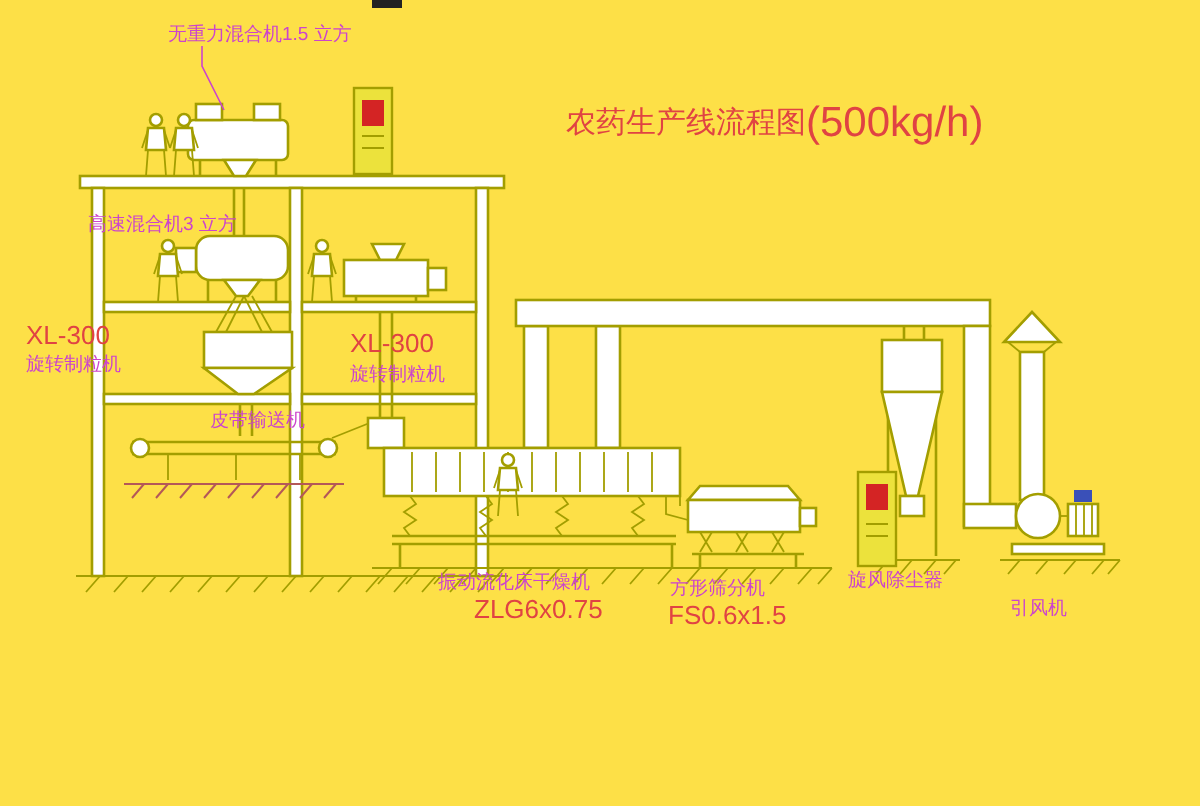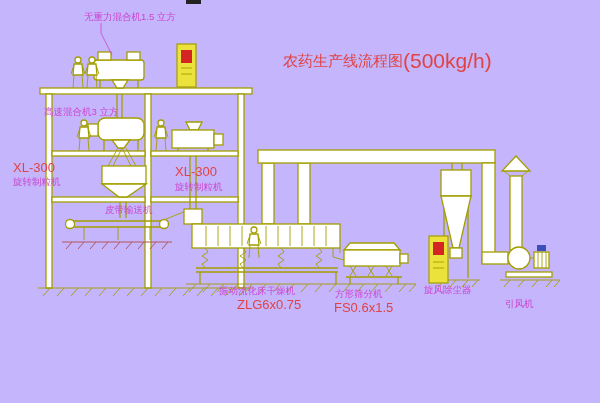--- a/index.html
+++ b/index.html
@@ -1,16 +1,16 @@
 <!DOCTYPE html>
 <html><head>
 <meta charset="utf-8">
 <style>
   html,body{margin:0;padding:0;background:#ffffff;}
-  .canvas{position:relative;width:600px;height:403px;background:#c4b5fd;overflow:hidden;
+  .canvas{position:relative;width:600px;height:403px;background:#fde047;overflow:hidden;
           font-family:"Liberation Sans",sans-serif;}
   svg{position:absolute;left:0;top:0;}
   svg text{font-family:"Liberation Sans","DejaVu Sans",sans-serif;}
   .ln{stroke:#a39e00;stroke-width:1.3;fill:none;}
   .thin{stroke-width:0.9;}
   .fw{stroke:#a39e00;stroke-width:1.3;fill:#ffffff;}
   .cab{fill:#ece23c;stroke:#a39e00;stroke-width:1.2;}
   .cabred{fill:#d42424;stroke:none;}
   .hr{stroke:#b45858;stroke-width:1;fill:none;}
   .ldr{stroke:#cc44cc;stroke-width:0.8;fill:none;}

